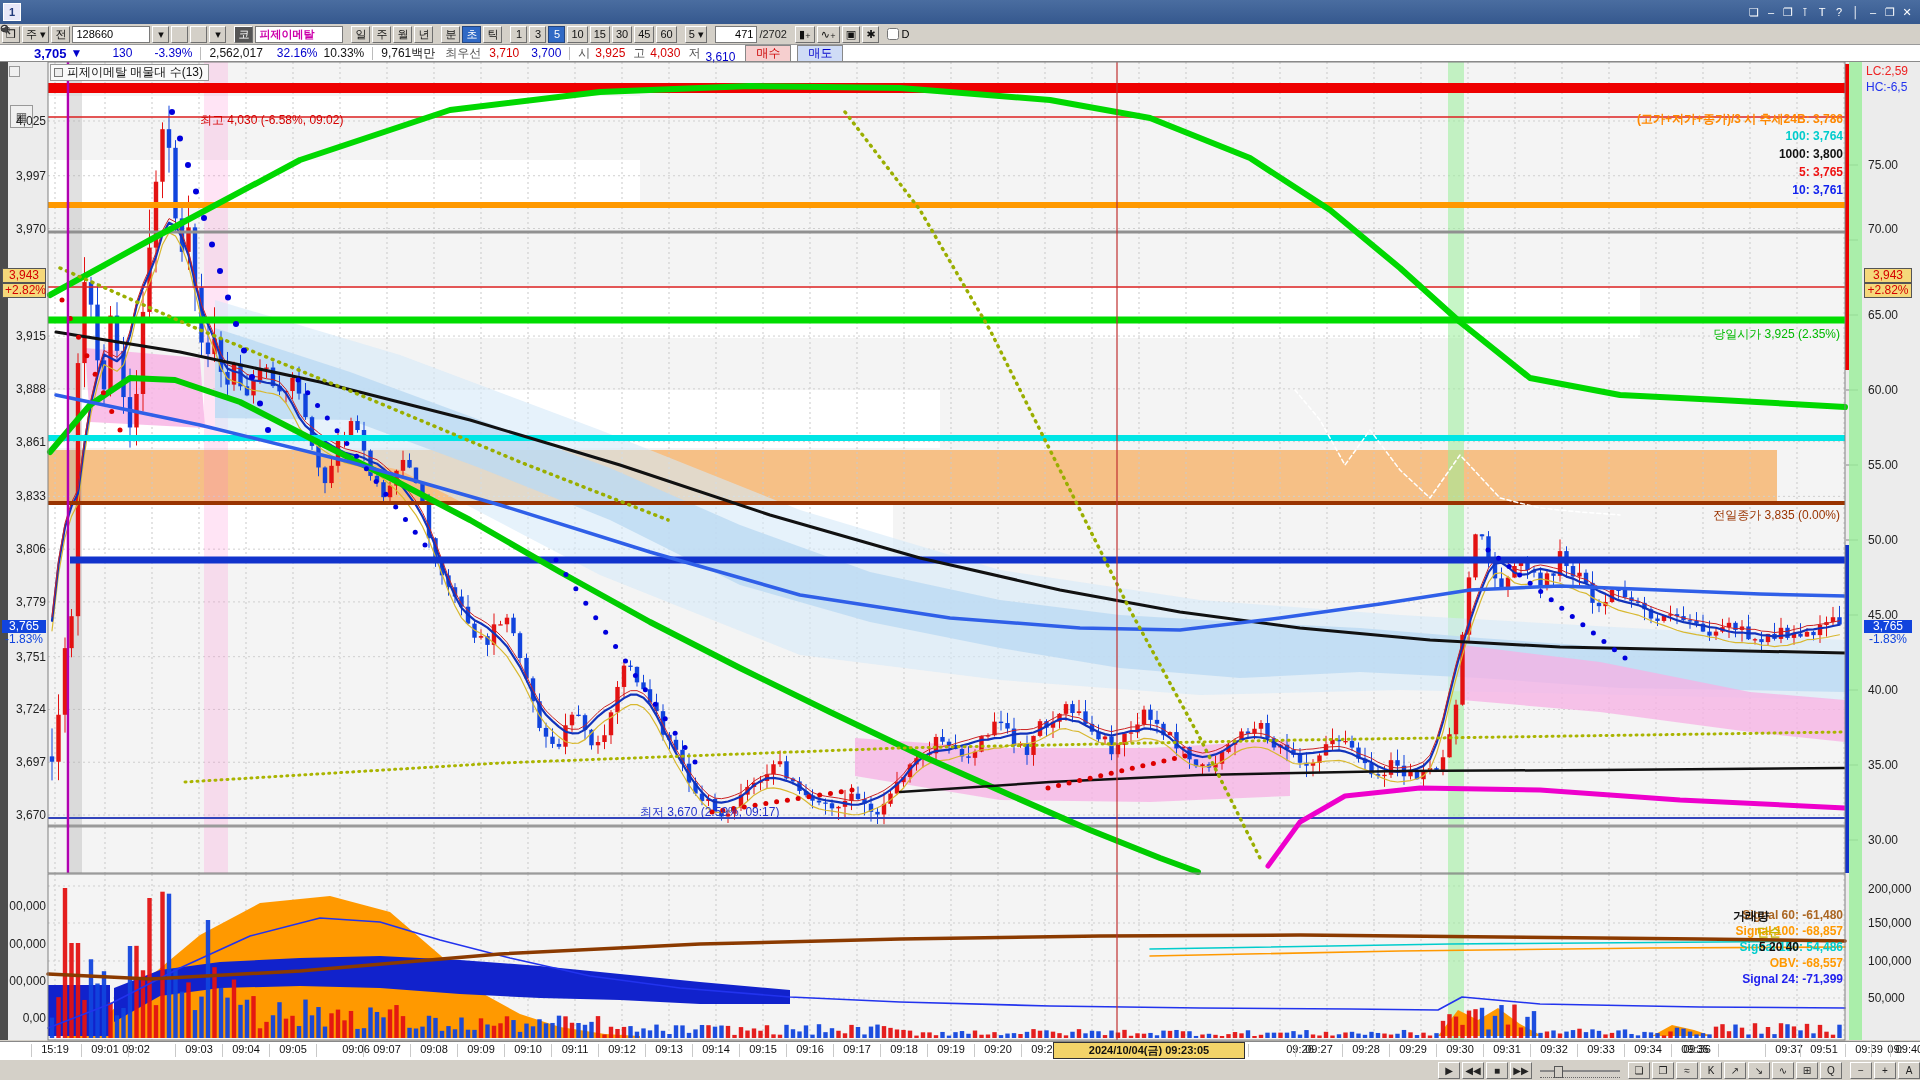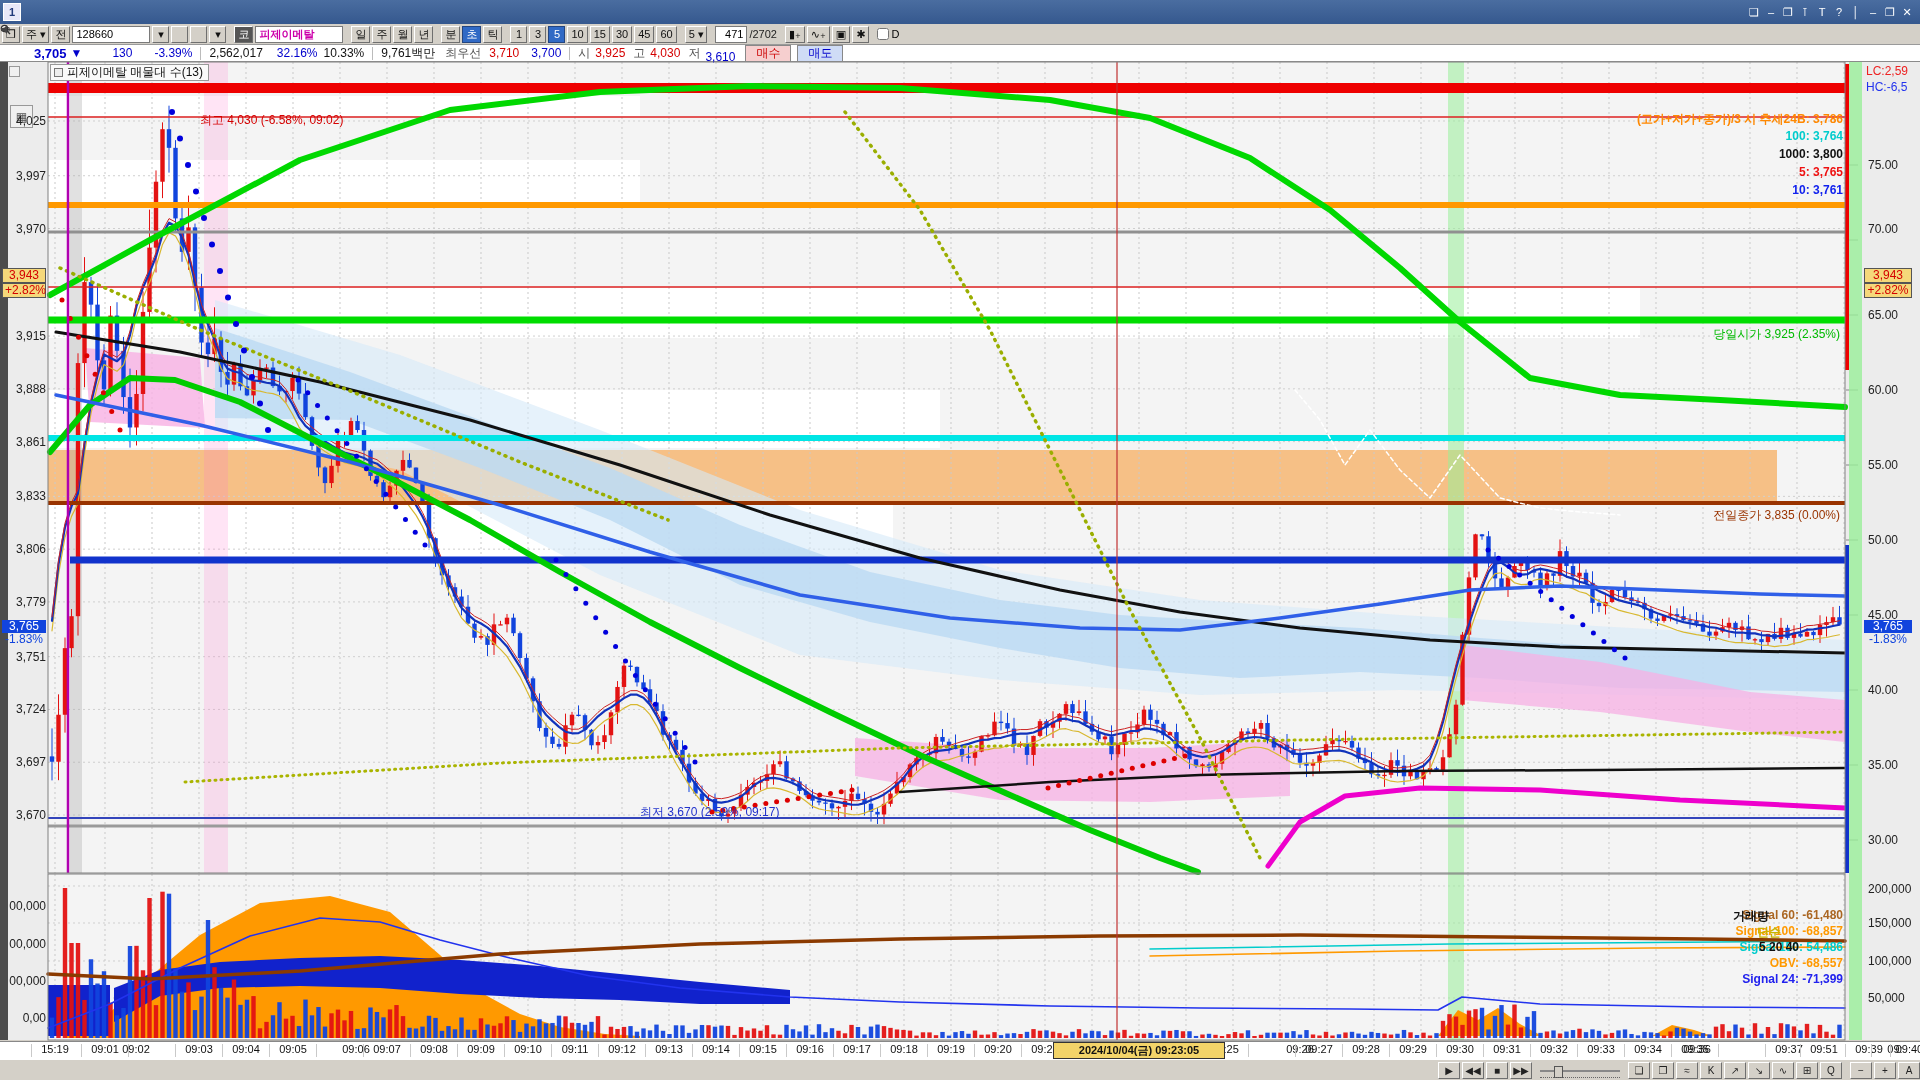--- a/index.html
+++ b/index.html
@@ -29,21 +29,21 @@
   .legendbox{left:50px;top:64px;border:1px solid #999;background:#fafafa;padding:0 5px 0 3px;height:15px;font-size:12px;color:#111;display:flex;align-items:center;gap:4px;}
   .legendbox .sq{width:7px;height:7px;border:1px solid #777;background:#eee;display:inline-block;}
   .tag{font-size:12px;text-align:center;line-height:13px;}
   .tag .yl{background:#f5d87a;border:1px solid #555;color:#d40000;padding:0 2px;}
   .tag .bl1{background:#1144dd;color:#fff;padding:0 3px;}
   .tag .bl2{color:#1144dd;}
   .ma-line{font-size:12px;font-weight:bold;text-align:right;}
   #xaxis{position:absolute;left:0;top:1041px;width:1920px;height:17px;background:#fff;border-top:1px solid #888;border-bottom:7px solid #a16207;z-index:20;overflow:hidden;}
   #xaxis .xt{position:absolute;top:1px;font-size:11px;color:#111;transform:translateX(-50%);}
   #xaxis .xsep{position:absolute;top:2px;width:1px;height:13px;background:#c9c9c9;}
-  #xaxis .datebox{position:absolute;top:0;height:15px;background:#f3d469;border:1px solid #333;font-size:11px;font-weight:bold;color:#111;display:flex;align-items:center;justify-content:center;padding:0 10px;}
+  #xaxis .datebox{position:absolute;top:0;height:15px;background:#f3d469;border:1px solid #333;font-size:11px;font-weight:bold;color:#111;display:flex;align-items:center;justify-content:center;padding:0 20px;}
   #statusbar{position:absolute;left:0;top:1059px;width:1920px;height:21px;background:#d4d0c8;border-top:1px solid #fff;z-index:20;display:flex;align-items:center;}
   #statusbar .grp{display:flex;align-items:center;gap:2px;}
   .sbtn{height:15px;min-width:16px;padding:0 2px;background:#d4d0c8;border:1px solid;border-color:#fff #6f6f6f #6f6f6f #fff;font-size:10px;display:flex;align-items:center;justify-content:center;color:#222;}
   #slider{width:110px;height:14px;position:relative;margin:0 8px;}
   #slider .track{position:absolute;left:0;right:0;top:6px;height:2px;background:#888;}
   #slider .thumb{position:absolute;left:14px;top:2px;width:7px;height:10px;background:#d4d0c8;border:1px solid #555;}
   #slider .ticks{position:absolute;left:0;right:0;top:10px;border-bottom:1px dotted #666;height:3px;}
   .gicon{position:absolute;border:1px solid #999;background:#f0f0f0;display:flex;align-items:center;justify-content:center;color:#555;z-index:10;}
 </style>
 </head>
@@ -1197,21 +1197,21 @@
         <span class="tbtn active">5</span>
         <span class="tbtn">10</span>
         <span class="tbtn">15</span>
         <span class="tbtn">30</span>
         <span class="tbtn">45</span>
         <span class="tbtn">60</span>
       </span>
   <span class="sep"></span>
   <span class="tbtn"><span>5</span>&nbsp;▾</span>
   <span class="sep"></span>
-  <span class="tinput" style="width:32px;justify-content:flex-end">471</span>
+  <span class="tinput" style="width:42px;justify-content:flex-end">471</span>
   <span style="font-size:11px;color:#222">/2702</span>
   <span class="sep"></span>
   <span class="tbtn">▮₊</span>
   <span class="tbtn">∿₊</span>
   <span class="tbtn">▣</span>
   <span class="tbtn">✱</span>
   <span class="sep"></span>
   <input type="checkbox" style="width: 12px; height: 12px; margin: 0px;">
   <span style="font-size:11px">D</span>
 </div>

